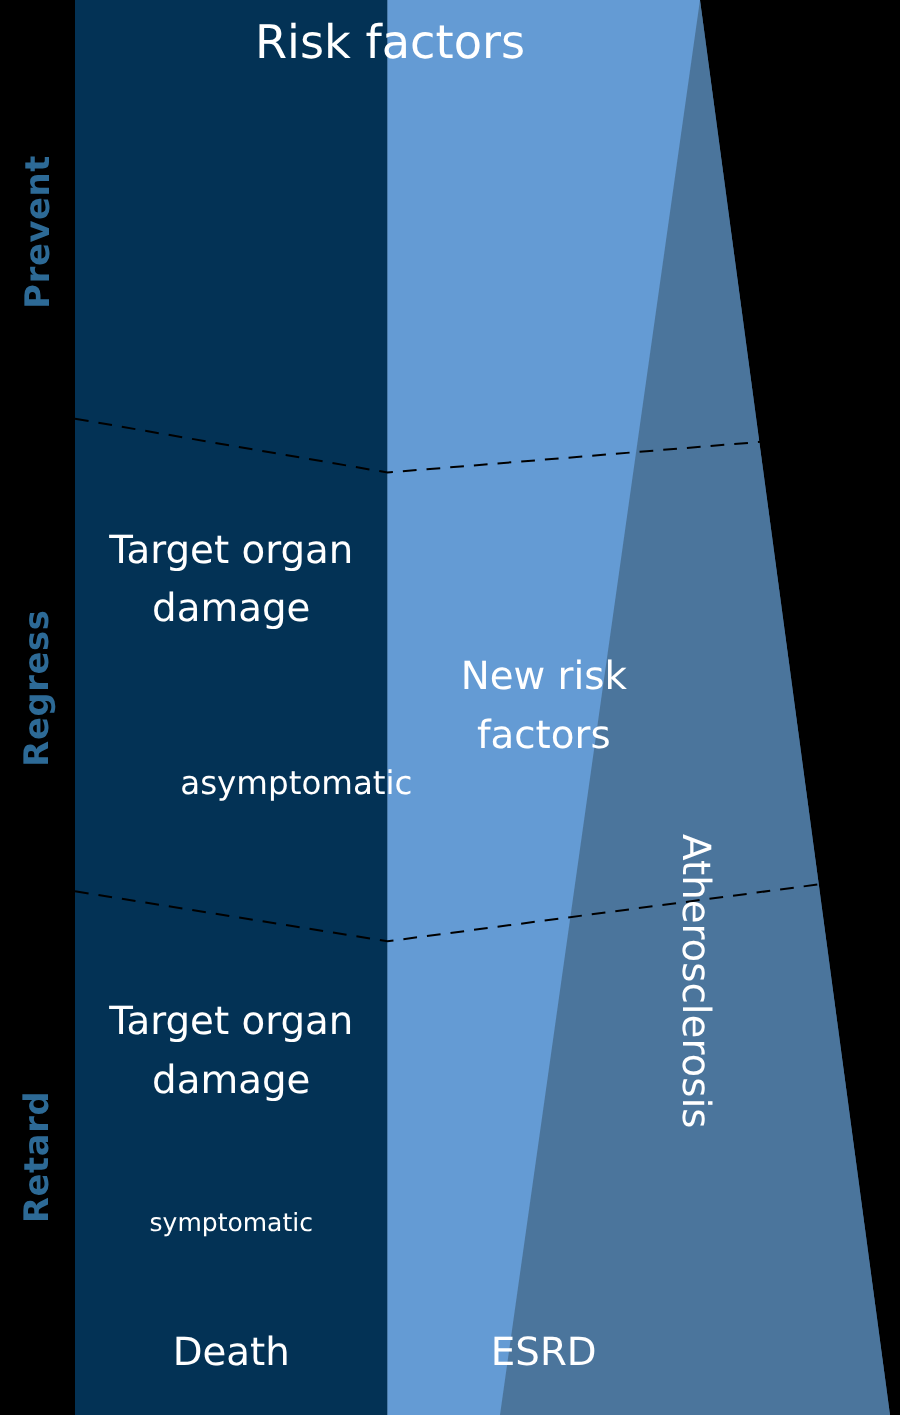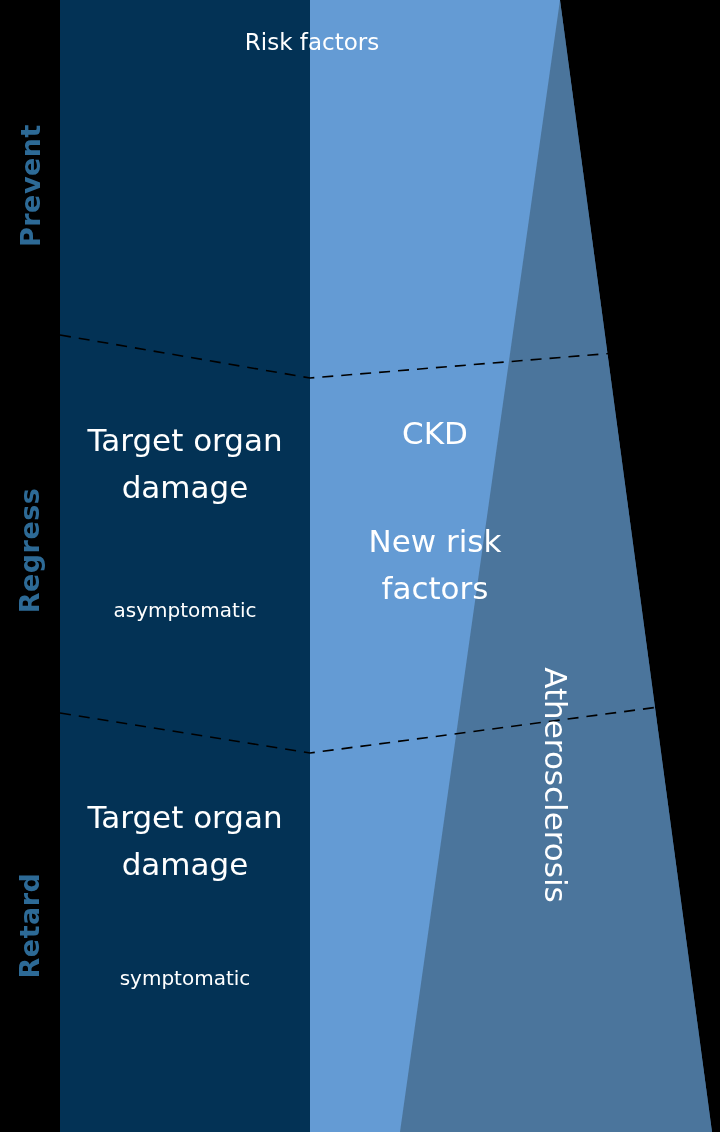--- a/index.html
+++ b/index.html
@@ -25,24 +25,24 @@
   }
   #lbl-prevent{top:90px;height:190px;}
   #lbl-regress{top:455px;height:190px;}
   #lbl-retard {top:830px;height:190px;}
 
   
   .txt{
     position:absolute;color:#ffffff;font-weight:400;
     text-align:center;white-space:nowrap;line-height:1.0;
   }
-  .t-risk     {left:152px;  top:31px;  width:320px; font-size:23px;}
+  .t-risk     {left:152px;  top:15px;  width:320px; font-size:37px;}
   .t-tod1     {left:65px;   top:417px; width:240px; font-size:31px; line-height:1.53;
                white-space:normal;}
-  .t-asym     {left:40px;   top:600px; width:290px; font-size:20px;}
+  .t-asym     {left:40px;   top:614px; width:290px; font-size:26px;text-align:right;}
   .t-tod2     {left:65px;   top:794px; width:240px; font-size:31px; line-height:1.53;
                white-space:normal;}
   .t-symp     {left:55px;   top:968px; width:260px; font-size:20px;}
   .t-death    {left:95px;   top:1067px;width:180px; font-size:31px;}
 
   .t-ckd      {left:340px;  top:418px; width:190px; font-size:31px;}
   .t-nrf      {left:340px;  top:494px; width:190px; font-size:31px; line-height:1.53;
                white-space:normal;margin-top:24px;}
   .t-esrd     {left:355px;  top:1067px;width:160px; font-size:31px;}
 
@@ -81,19 +81,20 @@
   </div>
   <div class="stage-label" id="lbl-retard">
     <span>Retard</span>
   </div>
 
   <div class="txt t-risk">Risk factors</div>
   <div class="txt t-tod1">Target organ damage</div>
   <div class="txt t-asym">asymptomatic</div>
   <div class="txt t-tod2">Target organ damage</div>
   <div class="txt t-symp">symptomatic</div>
+  <div class="txt t-death">Death</div>
 
-  <div class="txt t-ckd">CKD</div>
   <div class="txt t-nrf">New risk factors</div>
+  <div class="txt t-esrd">ESRD</div>
 
   <div class="t-athero">Atherosclerosis</div>
 
 </div>
 
 </body></html>

